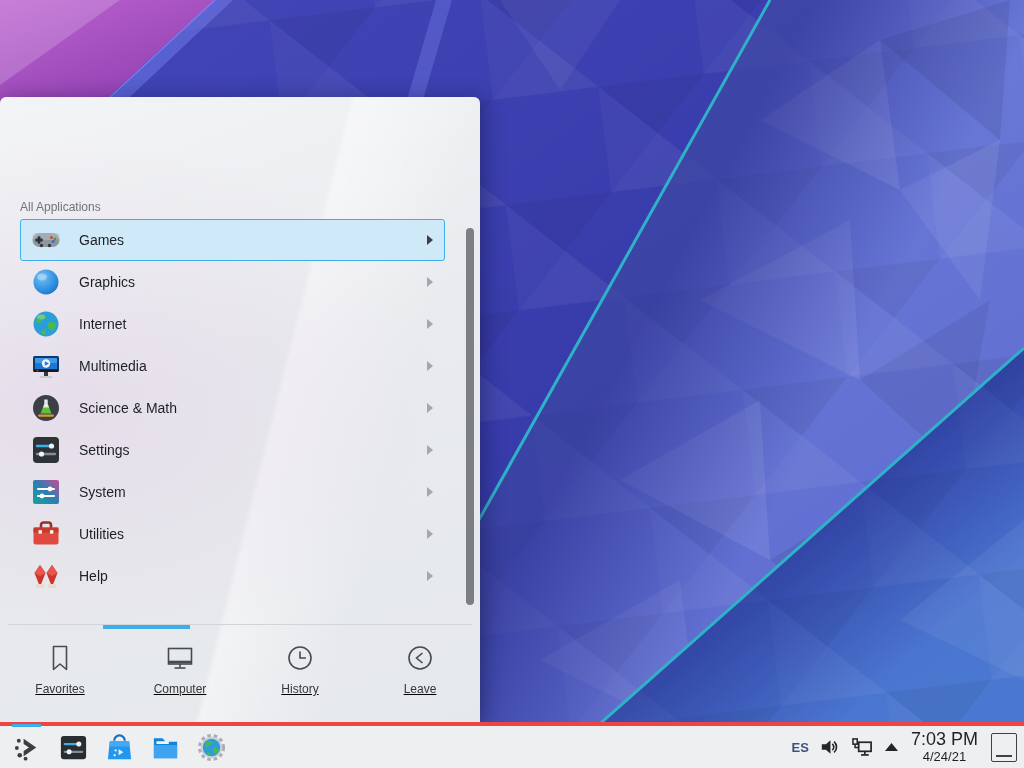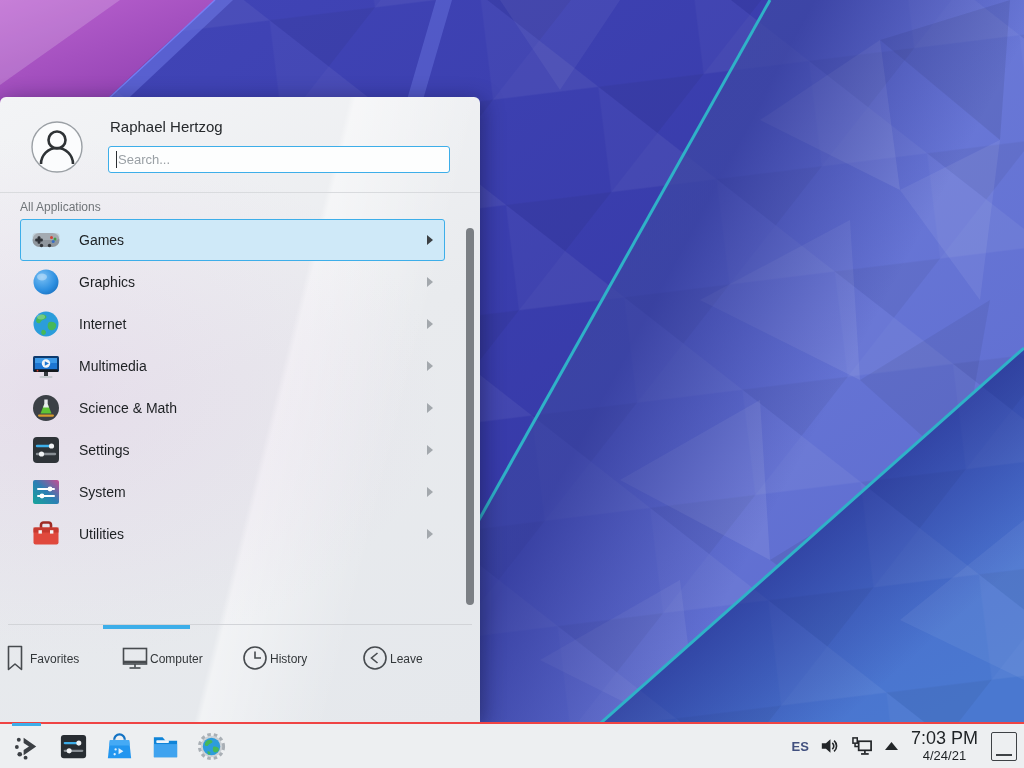--- a/index.html
+++ b/index.html
@@ -34,27 +34,27 @@
   .app-row .cat-label{margin-left:17px;font-size:14px;color:#1d2023;}
   .arrow{position:absolute;right:11px;top:50%;margin-top:-5px;width:0;height:0;
     border-top:5px solid transparent;border-bottom:5px solid transparent;border-left:6px solid #a3a8ad;}
   .app-row.selected .arrow{border-left-color:#3c4044;}
 
   .scroll-thumb{position:absolute;right:6px;top:131px;width:8px;height:377px;background:#7b7f84;border-radius:4px;}
 
   .tab-divider{position:absolute;top:527px;left:8px;right:8px;height:1px;background:#d2d4d8;}
   .tab-indicator{position:absolute;top:528px;left:103px;width:87px;height:4px;background:#3daee9;}
   .tabbar{position:absolute;top:534px;left:0;width:100%;height:86px;display:flex;}
-  .tab{flex:1 1 0;display:flex;flex-direction:row;padding-top:12px;}
+  .tab{flex:1 1 0;display:flex;flex-direction:column;align-items:center;padding-top:12px;text-decoration:underline;}
   .tab svg{width:30px;height:30px;}
   .tab .tab-label{margin-top:9px;font-size:12px;color:#33373a;}
 
   
   .taskbar{position:absolute;left:0;bottom:0;width:100%;height:46px;background:#edeff1;
-    border-top:2px solid #ef4444;display:flex;align-items:center;box-sizing:border-box;}
+    border-top:4px solid #ef4444;display:flex;align-items:center;box-sizing:border-box;}
   .launchers{display:flex;align-items:center;height:100%;padding-left:11px;gap:14px;}
   .launcher{position:relative;width:32px;height:46px;display:flex;align-items:center;justify-content:center;}
   .launcher svg{width:31px;height:31px;}
   .active-bar{position:absolute;top:0;left:1px;width:29px;height:3px;background:#3daee9;}
   .tray{margin-left:auto;display:flex;align-items:center;gap:11px;padding-right:7px;}
   .kbd-layout{font-size:13px;font-weight:bold;color:#41507f;}
   .clock{text-align:center;line-height:1.15;margin:0 2px;}
   .clock .time{font-size:18px;color:#1e2225;}
   .clock .date{font-size:13px;color:#1e2225;}
   .showdesk{width:24px;height:27px;border:1.5px solid #3e4246;border-radius:2px;position:relative;background:transparent;}
@@ -127,32 +127,20 @@
     <polygon points="0,0 120,0 0,85" fill="rgba(255,255,255,0.18)"></polygon>
     <polygon points="215,0 150,58 95,110" fill="rgba(0,0,0,0.10)"></polygon>
     <polygon points="215,0 233,0 116,110 96,110" fill="rgba(110,120,230,0.55)"></polygon>
     <line x1="215" y1="0" x2="96" y2="110" stroke="#7b86ff" stroke-width="1.5" opacity="0.8"></line>
     <polygon points="436,0 452,0 420,110 404,110" fill="rgba(135,155,255,0.28)"></polygon>
     <polygon points="500,0 620,0 560,90" fill="rgba(255,255,255,0.05)"></polygon>
   </svg>
 
   <div class="kickoff">
 
-    <div class="k-header">
-      <svg class="avatar" viewBox="0 0 52 52">
-        <circle cx="26" cy="26" r="25" fill="#fbfcfd" stroke="#9ba0a5" stroke-width="1.4"></circle>
-        <circle cx="26" cy="19" r="8.5" fill="none" stroke="#2e3235" stroke-width="2.6"></circle>
-        <path d="M10 43 a16 16 0 0 1 32 0" fill="none" stroke="#2e3235" stroke-width="2.6"></path>
-      </svg>
-      <div class="user-name">Raphael Hertzog</div>
-      <div class="search-wrap">
-        <input type="text" placeholder="Search..." style="">
-        <div class="text-caret"></div>
-      </div>
-    </div>
 
     <div class="section-label">All Applications</div>
 
     <div class="app-list">
 
       <div class="app-row selected">
         <svg class="cat-icon" viewBox="0 0 32 32">
           <rect x="2.5" y="9" width="27" height="14" rx="7" fill="#8f969d"></rect>
           <rect x="2.5" y="9" width="27" height="7" rx="3.5" fill="#b7bdc3" opacity="0.55"></rect>
           <rect x="7.6" y="12.2" width="2.8" height="7.6" rx="1" fill="#2f3338"></rect>
@@ -260,20 +248,32 @@
           <rect x="11" y="4.5" width="10" height="7" rx="2.5" fill="none" stroke="#9e2b24" stroke-width="2.6"></rect>
           <rect x="3.5" y="9.5" width="25" height="17" rx="2" fill="#e0493d"></rect>
           <rect x="3.5" y="9.5" width="25" height="5" fill="#c63a30"></rect>
           <rect x="8.5" y="12.2" width="3.4" height="3.4" fill="#f4f5f6"></rect>
           <rect x="20" y="12.2" width="3.4" height="3.4" fill="#f4f5f6"></rect>
         </svg>
         <span class="cat-label">Utilities</span>
         <span class="arrow"></span>
       </div>
 
+      <div class="app-row">
+        <svg class="cat-icon" viewBox="0 0 32 32">
+          <path d="M10 5 L15.5 13 L10 27 L4.5 13 Z" fill="#ce342e"></path>
+          <path d="M22 5 L27.5 13 L22 27 L16.5 13 Z" fill="#ce342e"></path>
+          <path d="M10 5 L15.5 13 L10 16 L4.5 13 Z" fill="#e8564f"></path>
+          <path d="M22 5 L27.5 13 L22 16 L16.5 13 Z" fill="#e8564f"></path>
+          <rect x="6" y="24" width="8" height="4" rx="1" fill="#e7dcc8"></rect>
+          <rect x="18" y="24" width="8" height="4" rx="1" fill="#e7dcc8"></rect>
+        </svg>
+        <span class="cat-label">Help</span>
+        <span class="arrow"></span>
+      </div>
     </div>
 
     <div class="scroll-thumb"></div>
 
     <div class="tab-divider"></div>
     <div class="tab-indicator"></div>
 
     <div class="tabbar">
       <div class="tab">
         <svg viewBox="0 0 30 30" fill="none" stroke="#474b4f" stroke-width="1.6" stroke-linejoin="round">

